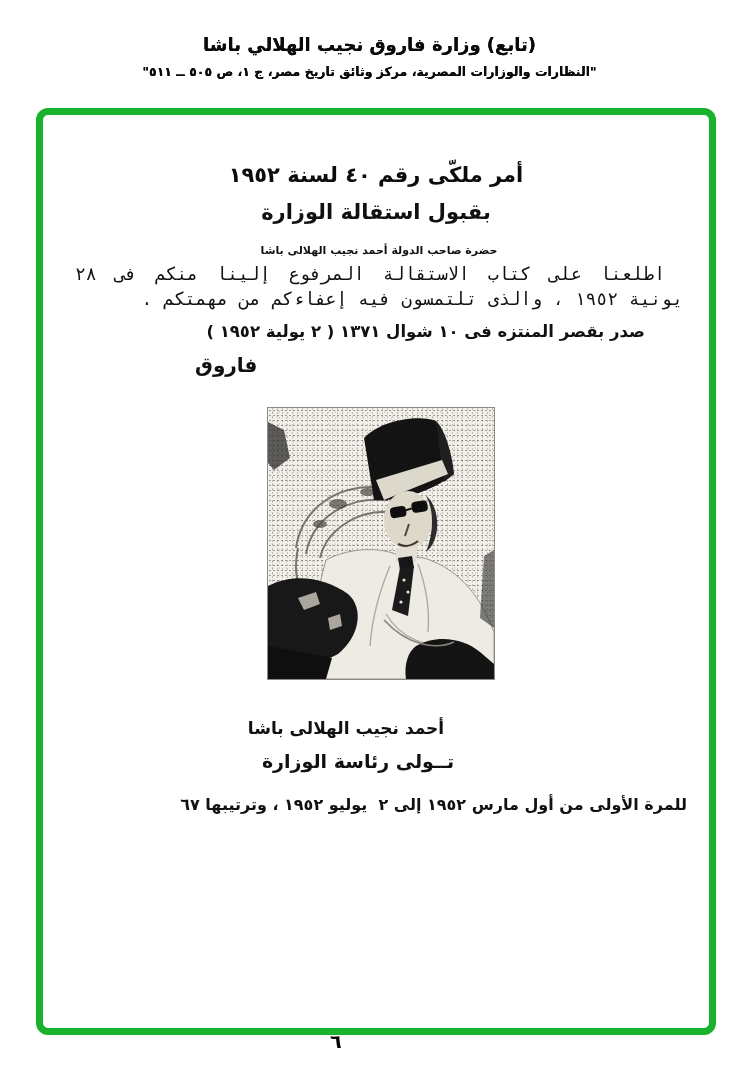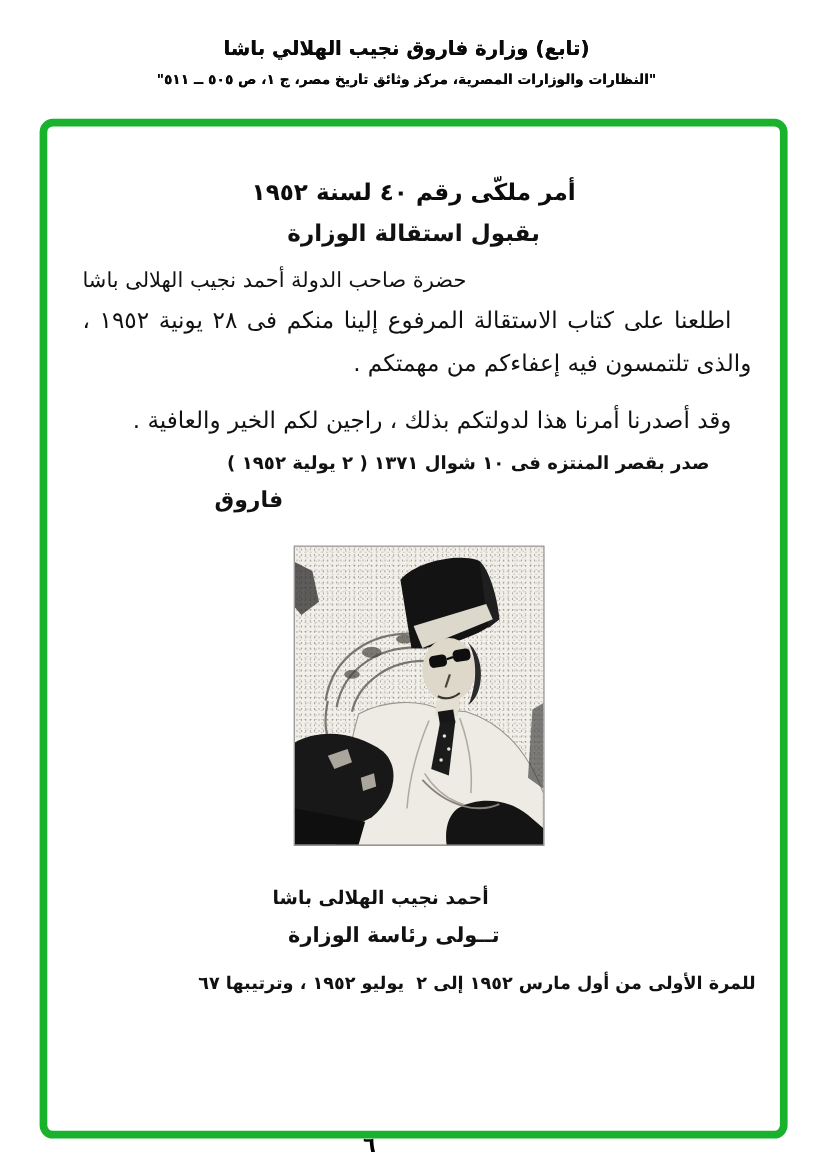--- a/index.html
+++ b/index.html
@@ -41,27 +41,28 @@
   .decree-title{
     margin:36px 0 0 0;text-align:center;
     font-size:21px;font-weight:bold;color:#0c0c0c;
   }
   .decree-subject{
     margin:13px 0 0 0;text-align:center;
     font-size:21px;font-weight:bold;
   }
   .salutation{
     margin:20px 14px 0 20px;
-    font-size:19px;font-weight:normal;text-align:left;
+    font-size:11px;font-weight:bold;text-align:center;
   }
   .body-text{
     margin:6px 14px 0 20px;
-    font-size:21px;line-height:39px;
+    font-size:18px;line-height:25px;
     text-align:justify;text-align-last:right;
     text-indent:18px;
+    font-family:Liberation Mono, monospace;
   }
   .body-text.p2{margin-top:8px;}
   .body-text.p3{margin-top:13px;text-align:right;}
   .issued-line{
     margin:9px 52px 0 20px;
     font-size:16.5px;font-weight:bold;text-align:right;
   }
   .signature{
     margin:12px 0 0 0;
     padding-right:0;
@@ -116,21 +117,20 @@
 
   <div class="green-box" style="border-color: rgb(25, 178, 45);">
     <div class="box-inner">
 
       <h1 class="decree-title">أمر ملكّى رقم ٤٠ لسنة ١٩٥٢</h1>
       <h2 class="decree-subject">بقبول استقالة الوزارة</h2>
 
       <p class="salutation">حضرة صاحب الدولة أحمد نجيب الهلالى باشا</p>
 
       <p class="body-text p1">اطلعنا على كتاب الاستقالة المرفوع إلينا منكم فى ٢٨ يونية ١٩٥٢ ، والذى تلتمسون فيه إعفاءكم من مهمتكم .</p>
-      <p class="body-text p3">وقد أصدرنا أمرنا هذا لدولتكم بذلك ، راجين لكم الخير والعافية .</p>
 
       <p class="issued-line">صدر بقصر المنتزه فى ١٠ شوال ١٣٧١ ( ٢ يولية ١٩٥٢ )</p>
 
       <div class="signature">فاروق</div>
 
       <figure class="photo">
         <svg viewBox="0 0 226 271" xmlns="http://www.w3.org/2000/svg">
 
           <path d="M0,14 L16,22 L22,50 L6,62 L0,55 Z" fill="#2b2b2b" opacity=".75"></path>
 

